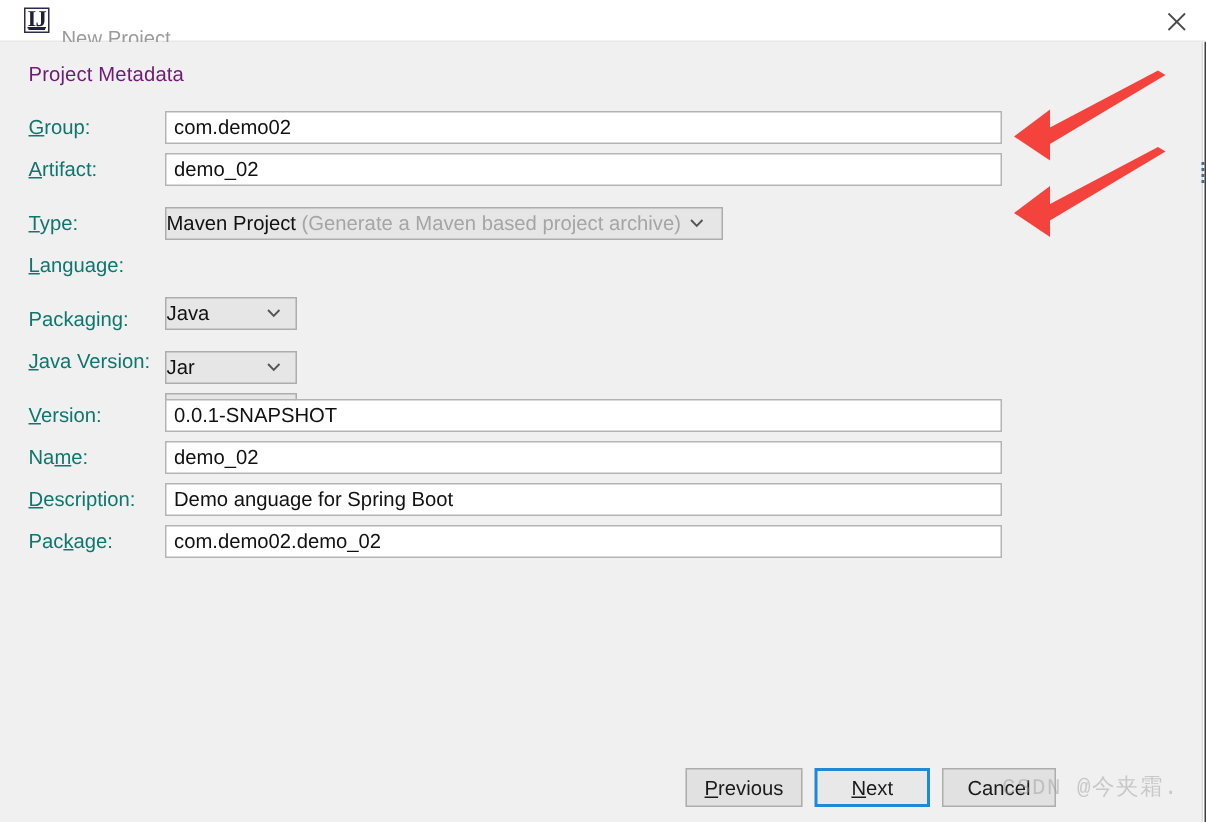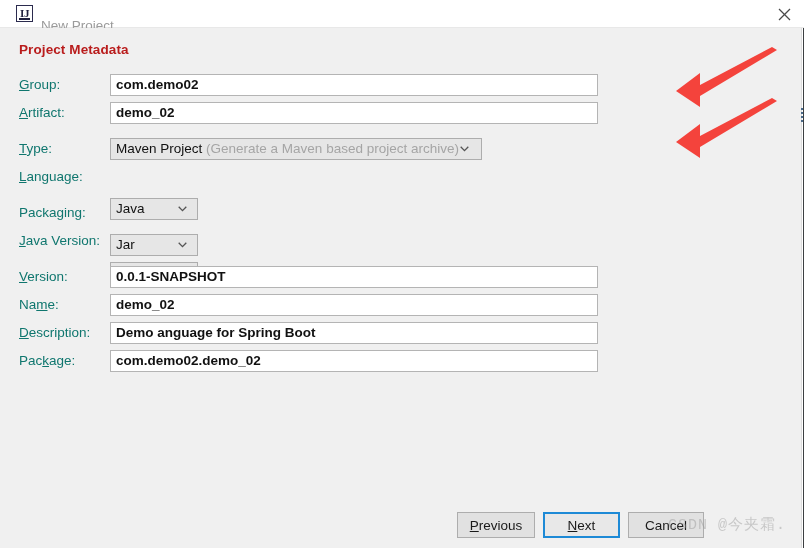--- a/index.html
+++ b/index.html
@@ -31,21 +31,21 @@
     position: absolute;
     left: 16px; top: 5px;
     width: 17px; height: 17px;
     background: #ffffff;
     border: 1.5px solid #2b2b4e;
     display: flex;
     align-items: center;
     justify-content: center;
   }
   #title-icon .ij-glyph {
-    font-size: 11px;
+    font-size: 15px;
     font-weight: bold;
     color: #1f1f3d;
     line-height: 1;
     font-family: "Liberation Serif", serif;
     letter-spacing: -0.5px;
     margin-top: -1px;
     text-decoration: underline;
   }
   #title-icon .ij-bar {
     position: absolute;
@@ -100,22 +100,22 @@
     position: absolute;
     top: 28px; left: 0;
     width: 800px; height: 520px;
     background: #f0f0f0;
   }
 
   #heading {
     position: absolute;
     left: 19px; top: 14px;
     font-size: 13.5px;
-    font-weight: bold;
-    color: #b91c1c;
+    font-weight: normal;
+    color: #701a75;
     letter-spacing: 0.1px;
   }
 
   
   .row {
     position: absolute;
     left: 0;
     height: 22px;
   }
   .lbl {
@@ -134,32 +134,31 @@
     height: 22px;
     background: #ffffff;
     border: 1px solid #b4b4b4;
     font-size: 13.5px;
     color: #111111;
     line-height: 20px;
     padding-left: 5px;
     white-space: nowrap;
     overflow: hidden;
   }
-  .textfield.wide { width: 488px; font-weight: bold; }
+  .textfield.wide { width: 558px; }
 
   .combo {
     position: absolute;
     left: 110px;
     height: 22px;
     background: #e6e6e6;
     border: 1px solid #adadad;
     font-size: 13.5px;
     color: #111111;
     line-height: 20px;
-    padding-left: 5px;
     white-space: nowrap;
     overflow: hidden;
   }
   .combo.small { width: 88px; margin-top: 32px; }
   .combo.big   { width: 372px; }
   .combo .hint { color: #a5a5a5; }
   .chev {
     position: absolute;
     top: 50%;
     margin-top: -3px;

